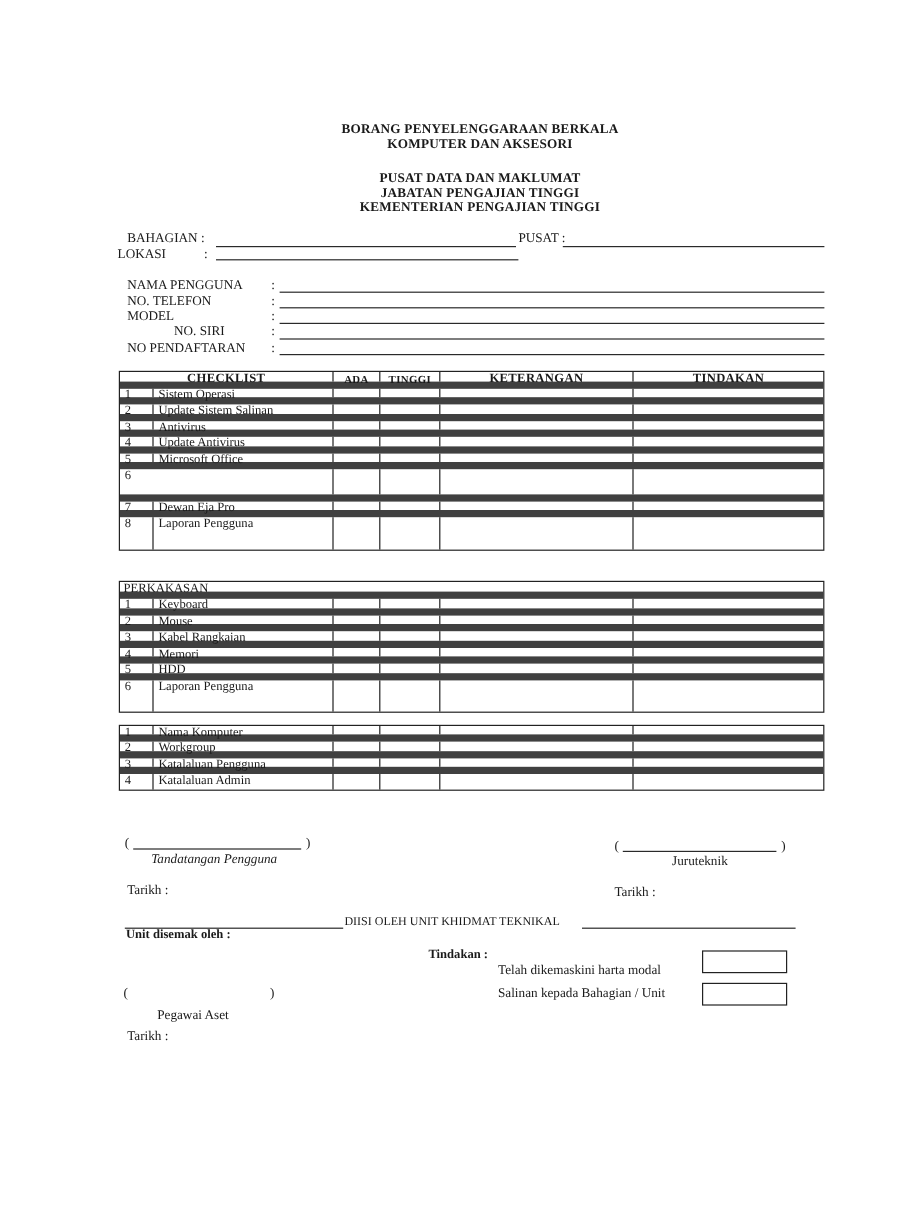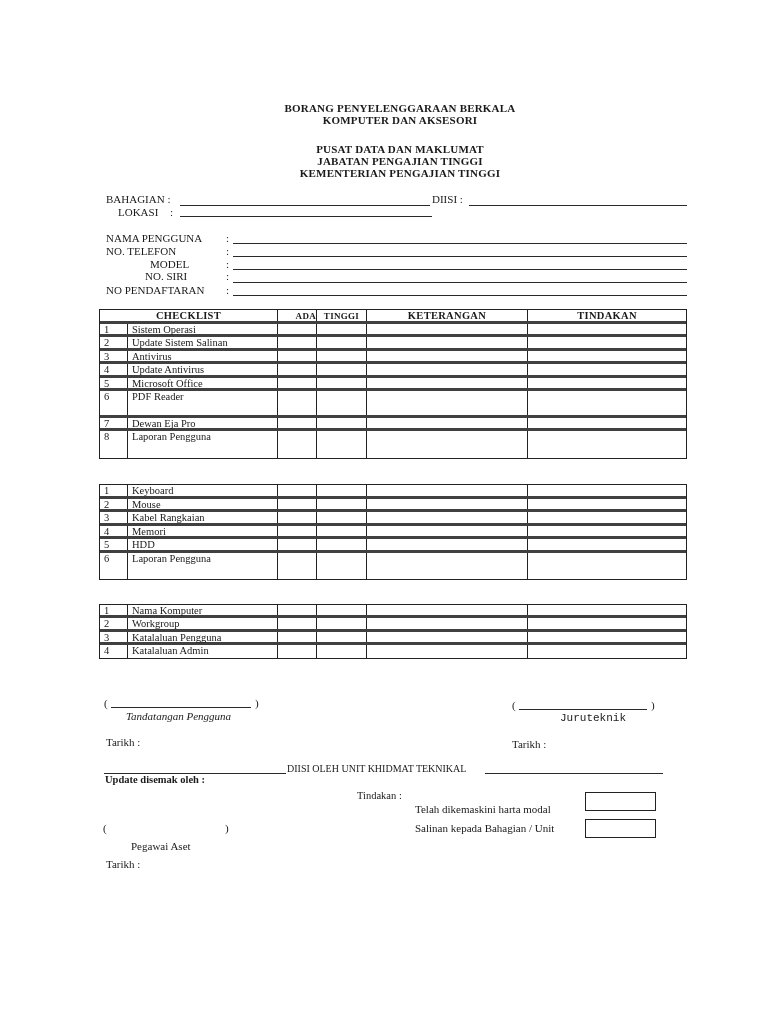--- a/index.html
+++ b/index.html
@@ -11,21 +11,21 @@
     .abs { position: absolute; }
     .title {
       left: 0; width: 800px; text-align: center; font-weight: bold;
       font-size: 11px; line-height: 11px; letter-spacing: 0.2px;
     }
     .lbl { font-size: 11px; line-height: 12px; white-space: nowrap; }
     .uline { border-bottom: 1px solid #2a2a2a; height: 0; }
 
     
     .tbl { position: absolute; left: 99px; width: 588px; border: 1px solid #222; box-sizing: border-box; }
-    .row { position: relative; box-sizing: border-box; border-bottom: 3px solid #404040; }
+    .row { position: relative; box-sizing: border-box; border-bottom: 6px solid #404040; }
     .row:last-child { border-bottom: none; }
     .cell { position: absolute; top: 0; bottom: 0; box-sizing: border-box; font-size: 10.5px; line-height: 12px; padding-left: 4px; padding-top: 0px; white-space: nowrap; }
     .vl { border-left: 1px solid #222; }
     .hdr { font-weight: bold; text-align: center; padding-left: 0; letter-spacing: 0.3px; }
     .c-no   { left: 0; width: 27px; padding-left: 4px; }
     .c-item { left: 27px; width: 150px; }
     .c-ada  { left: 177px; width: 39px; }
     .c-tiada{ left: 216px; width: 50px; }
     .c-ket  { left: 266px; width: 161px; }
     .c-tin  { left: 427px; width: 159px; }
@@ -40,51 +40,51 @@
 <body>
 
 <div class="abs title" style="top:103px; left:0; width:800px;">BORANG PENYELENGGARAAN BERKALA</div>
 <div class="abs title" style="top:115px;">KOMPUTER DAN AKSESORI</div>
 <div class="abs title" style="top:144px;">PUSAT DATA DAN MAKLUMAT</div>
 <div class="abs title" style="top:156px;">JABATAN PENGAJIAN TINGGI</div>
 <div class="abs title" style="top:168px;">KEMENTERIAN PENGAJIAN TINGGI</div>
 
 <div class="abs lbl" style="left:106px; top:193px;">BAHAGIAN :</div>
 <div class="abs uline" style="left:180px; top:205px; width:250px;"><span></span></div>
-<div class="abs lbl" style="left:432px; top:193px;">DIISI :</div>
+<div class="abs lbl" style="left:432px; top:193px;">PUSAT :</div>
 <div class="abs uline" style="left:469px; top:205px; width:218px;"><span></span></div>
 
-<div class="abs lbl" style="left:118px; top:206px;">LOKASI</div>
+<div class="abs lbl" style="left:98px; top:206px;">LOKASI</div>
 <div class="abs lbl" style="left:170px; top:206px;">:</div>
 <div class="abs uline" style="left:180px; top:216px; width:252px;"><span></span></div>
 
 <div class="abs lbl" style="left:106px; top:232px;">NAMA PENGGUNA</div>
 <div class="abs lbl" style="left:226px; top:232px;">:</div>
 <div class="abs uline" style="left:233px; top:243px; width:454px;"><span></span></div>
 
 <div class="abs lbl" style="left:106px; top:245px;">NO. TELEFON</div>
 <div class="abs lbl" style="left:226px; top:245px;">:</div>
 <div class="abs uline" style="left:233px; top:256px; width:454px;"><span></span></div>
 
-<div class="abs lbl" style="left:106px; top:258px;margin-left:44px;">MODEL</div>
+<div class="abs lbl" style="left:106px; top:258px;">MODEL</div>
 <div class="abs lbl" style="left:226px; top:258px;">:</div>
 <div class="abs uline" style="left:233px; top:269px; width:454px;"><span></span></div>
 
 <div class="abs lbl" style="left:106px; top:270px;margin-left:39px;">NO. SIRI</div>
 <div class="abs lbl" style="left:226px; top:270px;">:</div>
 <div class="abs uline" style="left:233px; top:282px; width:454px;"><span></span></div>
 
 <div class="abs lbl" style="left:106px; top:284px;">NO PENDAFTARAN</div>
 <div class="abs lbl" style="left:226px; top:284px;">:</div>
 <div class="abs uline" style="left:233px; top:295px; width:454px;"><span></span></div>
 
 <div class="tbl" style="top:309px;">
   <div class="row" style="height:14px;">
     <div class="cell hdr c-chk">CHECKLIST</div>
-    <div class="cell hdr vl c-ada" style="font-size:9px;text-align:right;">ADA</div>
+    <div class="cell hdr vl c-ada" style="font-size:9px;">ADA</div>
     <div class="cell hdr vl c-tiada" style="font-size:9px;">TINGGI</div>
     <div class="cell hdr vl c-ket">KETERANGAN</div>
     <div class="cell hdr vl c-tin">TINDAKAN</div>
   </div>
 
   <div class="row" style="height:13px;">
     <div class="cell c-no">1</div>
     <div class="cell vl c-item">Sistem Operasi</div>
     <div class="cell vl c-ada"></div>
     <div class="cell vl c-tiada"></div>
@@ -118,21 +118,20 @@
   <div class="row" style="height:13px;">
     <div class="cell c-no">5</div>
     <div class="cell vl c-item">Microsoft Office</div>
     <div class="cell vl c-ada"></div>
     <div class="cell vl c-tiada"></div>
     <div class="cell vl c-ket"></div>
     <div class="cell vl c-tin"></div>
   </div>
   <div class="row" style="height:27px;">
     <div class="cell c-no">6</div>
-    <div class="cell vl c-item">PDF Reader</div>
     <div class="cell vl c-ada"></div>
     <div class="cell vl c-tiada"></div>
     <div class="cell vl c-ket"></div>
     <div class="cell vl c-tin"></div>
   </div>
   <div class="row" style="height:13px;">
     <div class="cell c-no">7</div>
     <div class="cell vl c-item">Dewan Eja Pro</div>
     <div class="cell vl c-ada"></div>
     <div class="cell vl c-tiada"></div>
@@ -143,20 +142,23 @@
     <div class="cell c-no">8</div>
     <div class="cell vl c-item">Laporan Pengguna</div>
     <div class="cell vl c-ada"></div>
     <div class="cell vl c-tiada"></div>
     <div class="cell vl c-ket"></div>
     <div class="cell vl c-tin"></div>
   </div>
 </div>
 
 <div class="tbl" style="top:484px;">
+  <div class="row" style="height:14px;">
+    <div class="cell c-full">PERKAKASAN</div>
+  </div>
   <div class="row" style="height:14px;">
     <div class="cell c-no">1</div>
     <div class="cell vl c-item">Keyboard</div>
     <div class="cell vl c-ada"></div>
     <div class="cell vl c-tiada"></div>
     <div class="cell vl c-ket"></div>
     <div class="cell vl c-tin"></div>
   </div>
   <div class="row" style="height:13px;">
     <div class="cell c-no">2</div>
@@ -236,32 +238,32 @@
 </div>
 
 <div class="abs lbl" style="left:104px; top:697px;">(</div>
 <div class="abs uline" style="left:111px; top:707px; width:140px;"></div>
 <div class="abs lbl" style="left:255px; top:697px;">)</div>
 <div class="abs lbl" style="left:126px; top:710px;font-style:italic;">Tandatangan Pengguna</div>
 
 <div class="abs lbl" style="left:512px; top:699px;">(</div>
 <div class="abs uline" style="left:519px; top:709px; width:128px;"></div>
 <div class="abs lbl" style="left:651px; top:699px;">)</div>
-<div class="abs lbl" style="left:560px; top:712px;font-family:Liberation Mono, monospace;">Juruteknik</div>
+<div class="abs lbl" style="left:560px; top:712px;">Juruteknik</div>
 
 <div class="abs lbl" style="left:106px; top:736px;">Tarikh :</div>
 <div class="abs lbl" style="left:512px; top:738px;">Tarikh :</div>
 
 <div class="abs uline" style="left:104px; top:773px; width:182px;"></div>
 <div class="abs" style="left:287px; top:763px; font-family:Liberation Serif, serif; font-size:10px; line-height:12px; white-space:nowrap;">DIISI OLEH UNIT KHIDMAT TEKNIKAL</div>
 <div class="abs uline" style="left:485px; top:773px; width:178px;"></div>
 
-<div class="abs lbl" style="left:105px; top:774px; font-weight:bold; font-size:10.5px;">Update disemak oleh :</div>
-
-<div class="abs lbl" style="left:357px; top:790px; font-weight:normal; font-size:10.5px;">Tindakan :</div>
+<div class="abs lbl" style="left:105px; top:774px; font-weight:bold; font-size:10.5px;">Unit disemak oleh :</div>
+
+<div class="abs lbl" style="left:357px; top:790px; font-weight:bold; font-size:10.5px;">Tindakan :</div>
 
 <div class="abs lbl" style="left:415px; top:803px;">Telah dikemaskini harta modal</div>
 <div class="abs box" style="left:585px; top:792px;"></div>
 
 <div class="abs lbl" style="left:415px; top:822px;">Salinan kepada Bahagian / Unit</div>
 <div class="abs box" style="left:585px; top:819px;"></div>
 
 <div class="abs lbl" style="left:103px; top:822px;">(</div>
 <div class="abs" style="left:110px; top:822px; width:115px; height:12px;"></div>
 <div class="abs lbl" style="left:225px; top:822px;">)</div>

